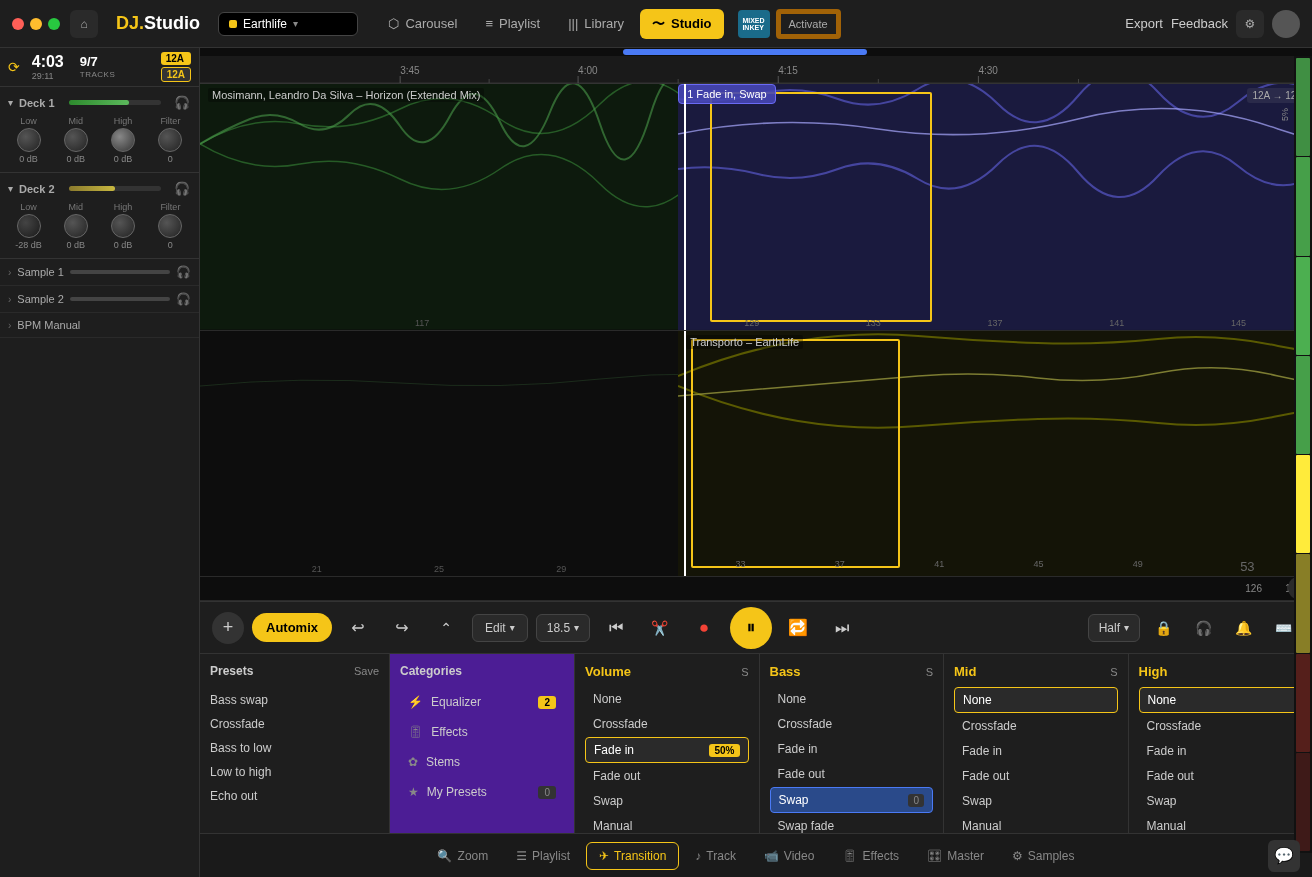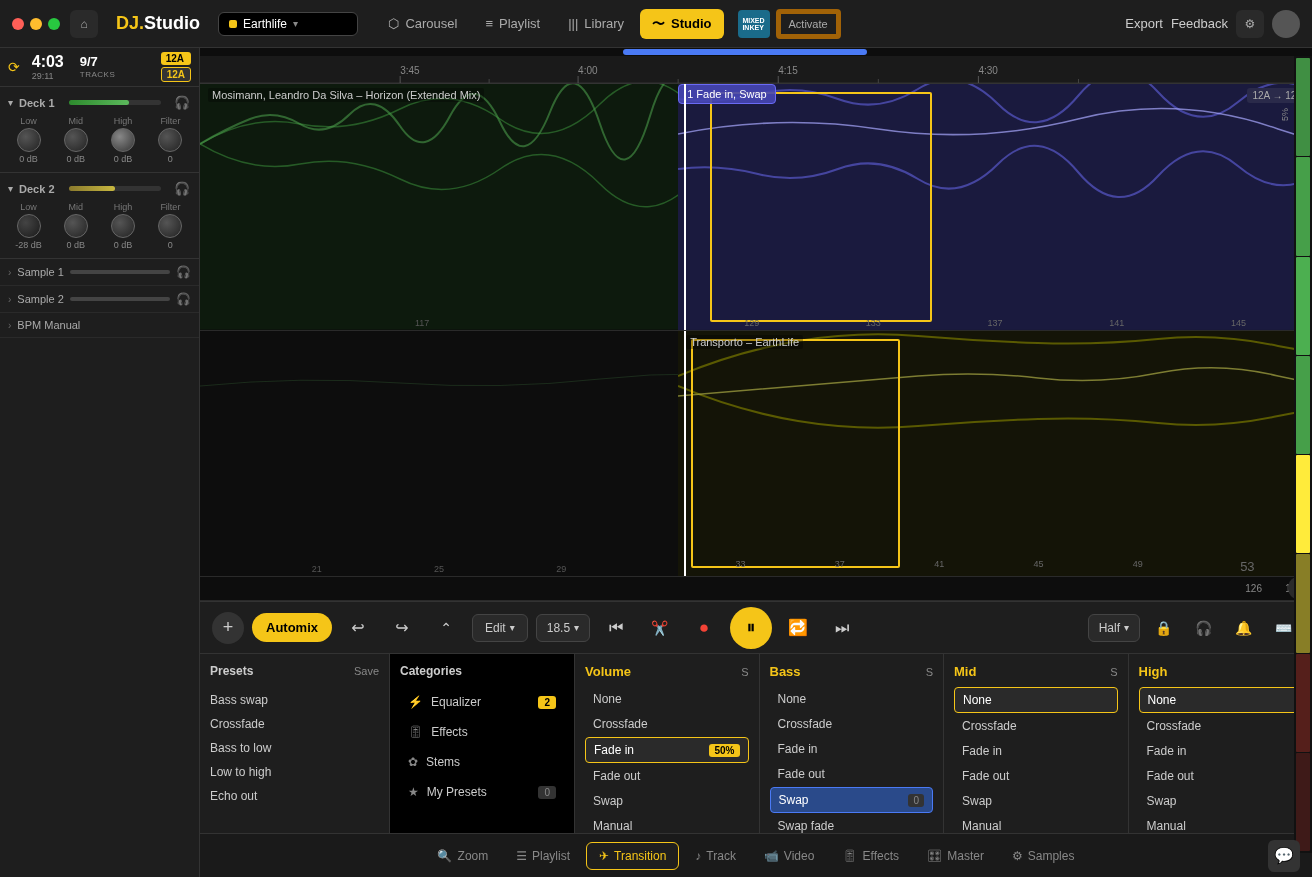--- a/index.html
+++ b/index.html
@@ -69,21 +69,21 @@
 
     
     .panels-row { flex: 1; display: flex; overflow: hidden; }
 
     .presets-panel { width: 190px; background: #1e1e1e; border-right: 1px solid #333; padding: 10px; }
     .presets-header { display: flex; justify-content: space-between; align-items: center; margin-bottom: 10px; }
     .presets-title { font-size: 12px; font-weight: 600; color: #ccc; }
     .save-btn { background: transparent; border: none; color: #888; font-size: 11px; cursor: pointer; }
     .preset-item { padding: 5px 0; font-size: 12px; color: #ccc; cursor: pointer; }
 
-    .categories-panel { width: 185px; background: #000000; border-right: 1px solid #333; padding: 10px; }
+    .categories-panel { width: 185px; background: #4c1d95; border-right: 1px solid #333; padding: 10px; }
     .categories-title { font-size: 12px; font-weight: 600; color: #ccc; margin-bottom: 10px; }
     .category-item { display: flex; align-items: center; gap: 8px; padding: 7px 8px; border-radius: 6px; cursor: pointer; margin-bottom: 2px; }
     .category-label { font-size: 12px; color: #ccc; flex: 1; }
     .category-badge { background: #f5c518; color: #000; font-size: 10px; font-weight: 700; padding: 1px 6px; border-radius: 3px; }
     .category-count { background: #333; color: #888; font-size: 10px; padding: 1px 6px; border-radius: 3px; }
 
     .effect-column { min-width: 150px; border-right: 1px solid #333; padding: 10px; flex: 1; }
     .effect-col-header { display: flex; justify-content: space-between; align-items: center; margin-bottom: 8px; }
     .effect-col-title { font-size: 13px; font-weight: 600; color: #f5c518; }
     .effect-col-s { font-size: 11px; color: #888; cursor: pointer; }

